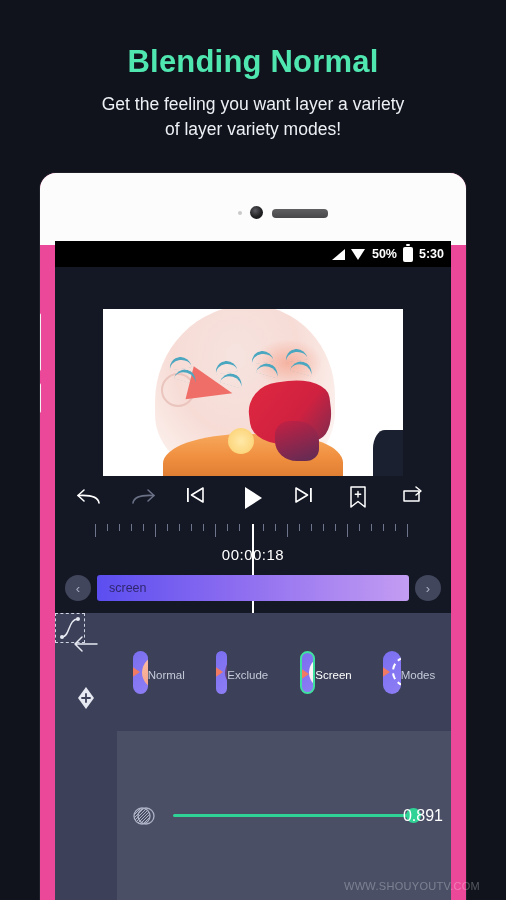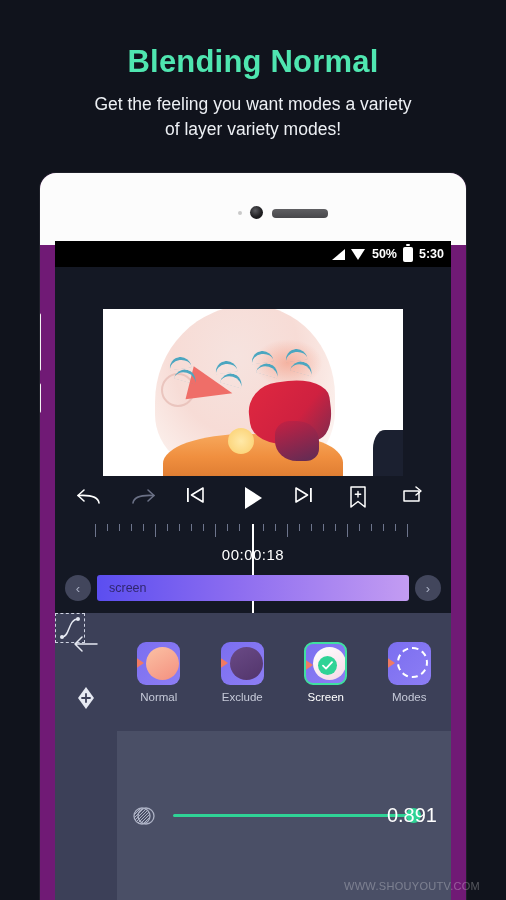--- a/index.html
+++ b/index.html
@@ -15,21 +15,21 @@
     font-size:31px;font-weight:bold;color:#4fe6b0;letter-spacing:.2px;
   }
   .promo-sub{
     position:absolute;top:92px;left:0;width:506px;text-align:center;
     font-size:17.5px;line-height:25px;color:#edf0f4;font-weight:400;
   }
 
   
   .phone{
     position:absolute;left:40px;top:173px;width:426px;height:727px;
-    background:#701a75;border-radius:16px 16px 0 0;overflow:hidden;
+    background:#ec4899;border-radius:16px 16px 0 0;overflow:hidden;
     box-shadow:0 0 0 1px rgba(255,255,255,.06);
   }
   .bezel{position:absolute;left:0;top:0;width:426px;height:72px;background:#fcfcfc;}
   .sensor-dot{position:absolute;left:198px;top:38px;width:4px;height:4px;border-radius:50%;background:#c9c9c9;}
   .camera{position:absolute;left:210px;top:33px;width:13px;height:13px;border-radius:50%;
     background:radial-gradient(circle at 40% 35%,#5b5b5f 0%,#201f22 55%,#111 100%);}
   .speaker{position:absolute;left:232px;top:36px;width:56px;height:9px;border-radius:4px;
     background:linear-gradient(180deg,#5f5f62,#48484b);}
   .side-btn{position:absolute;left:-3px;top:140px;width:4px;height:58px;background:#f2f2f2;border-radius:2px;}
   .side-btn2{position:absolute;left:-3px;top:210px;width:4px;height:30px;background:#f2f2f2;border-radius:2px;}
@@ -105,54 +105,54 @@
 
   
   .bottom{position:absolute;left:0;top:372px;width:396px;height:287px;background:#191e2c;}
   .rail{position:absolute;left:0;top:0;width:62px;height:287px;background:#3c4058;}
   .rail-ic{position:absolute;left:18px;width:26px;height:26px;cursor:pointer;}
   .rail-back{top:22px;}
   .rail-key{top:72px;}
   .rail-ease{top:168px;width:30px;height:30px;left:16px;border:1.3px dashed #cfd3e2;box-sizing:border-box;}
 
   .modes{position:absolute;left:62px;top:0;width:334px;height:118px;background:#3c4058;display:flex;align-items:center;justify-content:space-around;}
-  .mode{width:52px;display:flex;flex-direction:column;align-items:center;cursor:pointer;}
+  .mode{width:52px;display:flex;align-items:center;cursor:pointer;}
   .tile{width:43px;height:43px;border-radius:9px;position:relative;overflow:hidden;
     background:linear-gradient(135deg,#7b6ef0,#8d7ef4);}
   .tile .tri{position:absolute;left:-9px;top:10px;width:0;height:0;border-left:16px solid #f07a62;border-top:11px solid transparent;border-bottom:11px solid transparent;}
   .tile .circ{position:absolute;left:9px;top:5px;width:33px;height:33px;border-radius:50%;}
   .tile .dash{position:absolute;left:9px;top:5px;width:31px;height:31px;border-radius:50%;border:2px dashed #fff;box-sizing:border-box;}
   .c-normal{background:linear-gradient(150deg,#fbc1a4,#f4907f);}
   .c-multiply{background:linear-gradient(150deg,#6a4a86,#52356b);mix-blend-mode:normal;}
   .c-screen{background:linear-gradient(150deg,#ffffff,#f6d8e6);}
   .tile.sel{border:2px solid #3fe0a0;box-sizing:border-box;}
   .tile.sel .circ{left:7px;top:3px;}
   .check{position:absolute;left:12px;top:12px;width:19px;height:19px;border-radius:50%;background:#2fd396;display:flex;align-items:center;justify-content:center;}
   .mode-lbl{margin-top:6px;font-size:11.5px;color:#c6cad9;}
   .mode.active .mode-lbl{color:#fff;}
 
   .opacity-row{position:absolute;left:62px;top:118px;width:334px;height:169px;background:#4a4f66;display:flex;align-items:center;}
   .op-icon{margin-left:14px;width:26px;height:26px;position:relative;}
   .slider{position:relative;margin-left:16px;flex:1;height:26px;display:flex;align-items:center;}
   .track{position:absolute;left:0;right:38px;height:3px;background:#2fd396;border-radius:2px;}
   .knob{position:absolute;right:30px;width:15px;height:15px;border-radius:50%;background:#2fd396;cursor:pointer;}
-  .opval{position:absolute;right:14px;color:#fff;font-size:20px;}
+  .opval{position:absolute;right:8px;color:#fff;font-size:16px;}
 
   
   .wm{position:absolute;left:338px;top:818px;width:168px;height:82px;pointer-events:none;}
   .wm-cn{position:absolute;left:0;top:6px;font-size:42px;font-weight:bold;color:rgba(255,255,255,.30);letter-spacing:-2px;white-space:nowrap;}
   .wm-url{position:absolute;left:6px;top:62px;font-size:11px;color:rgba(255,255,255,.28);letter-spacing:.3px;white-space:nowrap;}
 </style>
 </head>
 <body>
 
 <div class="promo">
   <div class="promo-title">Blending Normal</div>
   <div class="promo-sub">
-    <span>Get the feeling you want modes a variety</span><br>
+    <span>Get the feeling you want layer a variety</span><br>
     <span>of layer variety modes!</span>
   </div>
 </div>
 
 <div class="phone">
   <div class="bezel">
     <div class="sensor-dot"></div>
     <div class="camera"></div>
     <div class="speaker"></div>
   </div>

